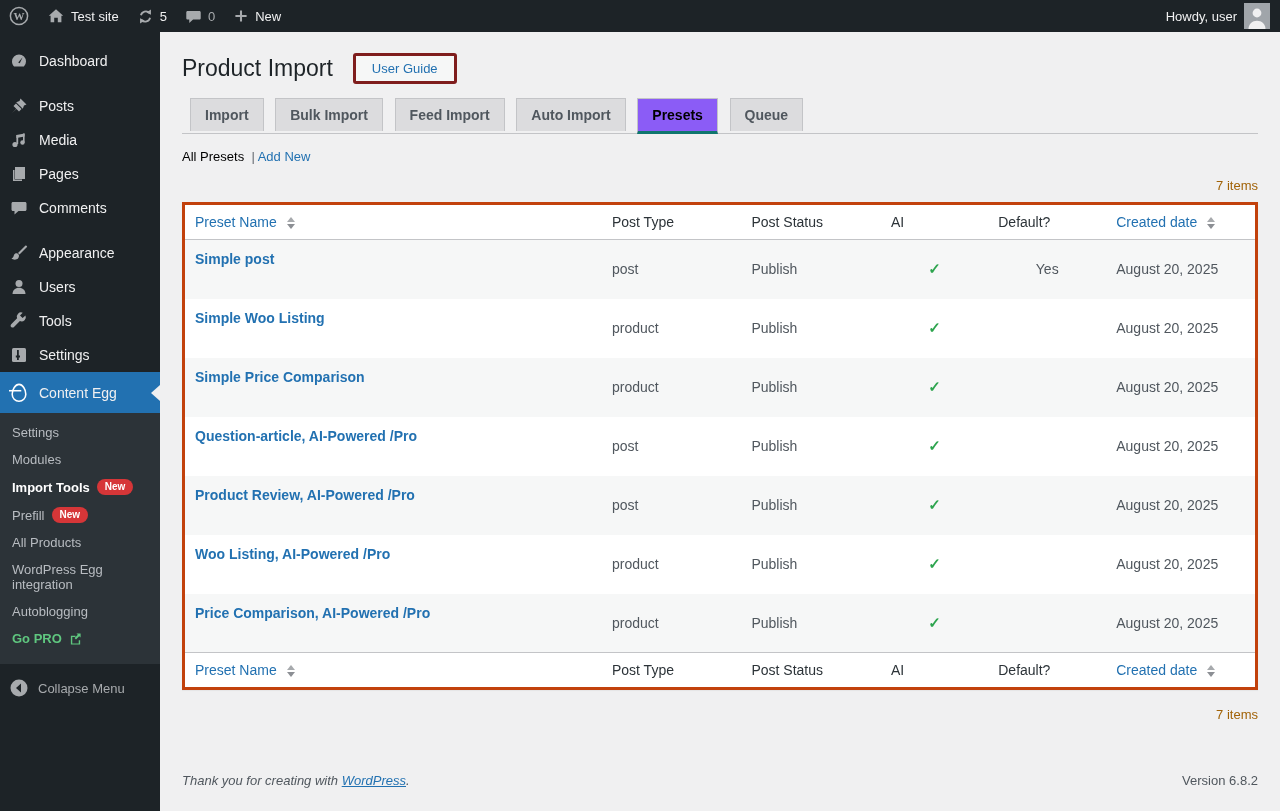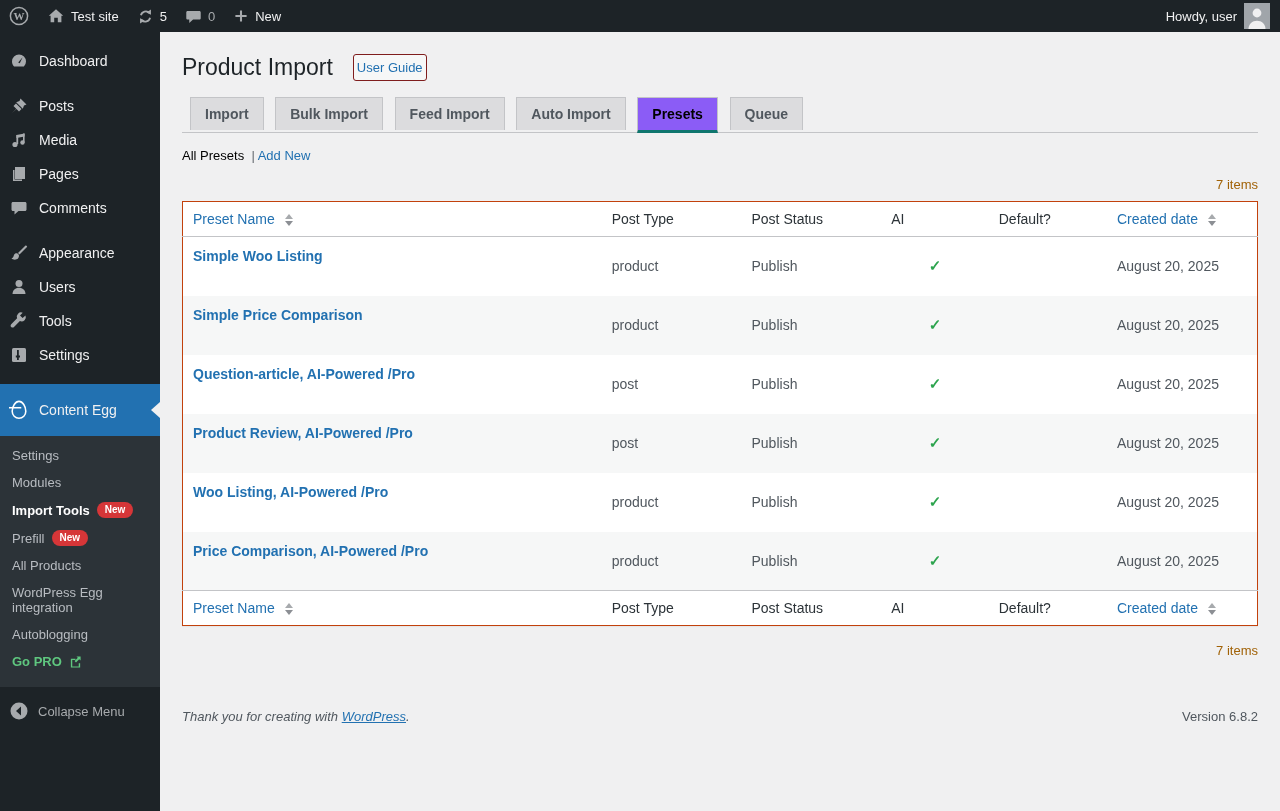--- a/index.html
+++ b/index.html
@@ -16,55 +16,55 @@
   .ab-howdy { padding:0 7px; }
   .ab-avatar { width:26px; height:26px; margin-right:10px; display:block; }
 
   
   .admin-menu { position:fixed; top:32px; left:0; width:160px; height:779px; background:#1d2327; color:#f0f0f1; }
   .menu-list { list-style:none; padding-top:12px; }
   .menu-item { display:flex; align-items:center; gap:10px; height:34px; padding-left:9px;
     font-size:14px; cursor:pointer; color:#f0f0f1; }
   .menu-item svg { flex:0 0 20px; }
   .menu-sep { height:11px; }
-  .menu-item-current { background:#2271b1; height:52px; position:relative; margin-top:12px; }
+  .menu-item-current { background:#2271b1; height:41px; position:relative; margin-top:0; }
   .menu-item-current .menu-arrow { position:absolute; right:0; top:50%; margin-top:-8px;
     width:0; height:0; border-top:8px solid transparent; border-bottom:8px solid transparent;
     border-right:9px solid #f0f0f1; }
   .submenu { background:#2c3338; list-style:none; padding:6px 0 12px; }
   .submenu li { padding:6px 12px; font-size:13px; color:#b8bcc1; cursor:pointer; display:flex; align-items:center; gap:7px; }
   .submenu li.current { color:#fff; font-weight:bold; }
   .badge-new { background:#d63638; color:#fff; font-size:10px; font-weight:bold;
     padding:2px 8px; border-radius:9px; line-height:1.2; }
   .go-pro { color:#5fc77f; font-weight:bold; }
   .collapse-item { display:flex; align-items:center; gap:9px; padding:9px 9px; margin-top:5px;
     color:#a7aaad; font-size:13px; cursor:pointer; }
 
   
   .content { margin-left:160px; padding:21px 22px 0; height:811px; background:#f0f0f1; }
   .title-row { display:flex; align-items:center; gap:20px; }
   h1.page-title { font-size:23px; font-weight:400; color:#1d2327; line-height:1.3; }
-  .btn-secondary { display:inline-block; background:#f6f7f7; border:1px solid #7f1d1d; color:#2271b1;
-    font-size:13px; padding:5px 3px; border-radius:3px; cursor:pointer; text-decoration:none; }
+  .btn-secondary { display:inline-block; background:#f6f7f7; border:3px solid #7f1d1d; color:#2271b1;
+    font-size:13px; padding:5px 16px; border-radius:3px; cursor:pointer; text-decoration:none; }
 
   .nav-tab-wrapper { margin-top:14px; border-bottom:1px solid #c3c4c7; padding-left:0; }
   .nav-tab { display:inline-block; border:1px solid #c3c4c7; border-bottom:none; background:#dcdcde;
     color:#50575e; font-size:14px; font-weight:bold; padding:7px 14px; margin:0 0 -1px 8px;
     cursor:pointer; text-decoration:none; line-height:1.3; }
   .nav-tab-active { background:#8b5cf6; color:#000; border-bottom:3px solid #0f766e; }
 
   .views { margin-top:15px; font-size:13px; color:#646970; }
   .views .current-view { color:#000; font-weight:normal; }
   .views a { color:#2271b1; text-decoration:none; cursor:pointer; }
 
   .tablenav { margin-top:14px; text-align:right; font-size:13px; color:#a16207; }
   .tablenav.bottom { margin-top:0; padding-top:17px; }
 
   table.wp-list-table { margin-top:9px; width:100%; border-collapse:collapse; background:#fff;
-    border:1px solid #c2410c; box-shadow:0 1px 1px rgba(0,0,0,.04); }
+    border:3px solid #c2410c; box-shadow:0 1px 1px rgba(0,0,0,.04); }
   .wp-list-table th { font-size:14px; font-weight:400; text-align:left; padding:9px 10px; color:#2c3338; }
   .wp-list-table thead th { border-bottom:1px solid #c3c4c7; }
   .wp-list-table tfoot th { border-top:1px solid #c3c4c7; }
   .wp-list-table th.sortable { cursor:pointer; }
   .wp-list-table th.sortable .col-label { color:#2271b1; }
   .sorting-indicators { display:inline-block; vertical-align:middle; margin-left:6px; }
   .sorting-indicators i { display:block; width:0; height:0; border-left:4px solid transparent; border-right:4px solid transparent; }
   .sorting-indicators .up { border-bottom:5px solid #a7aaad; margin-bottom:2px; }
   .sorting-indicators .down { border-top:5px solid #8c8f94; }
 
@@ -296,20 +296,28 @@
         <th><span>Post Status</span></th>
         <th class="col-center"><span>AI</span></th>
         <th class="col-center"><span>Default?</span></th>
         <th class="sortable">
           <span class="col-label">Created date</span>
           <span class="sorting-indicators"><i class="up"></i><i class="down"></i></span>
         </th>
       </tr>
     </thead>
     <tbody>
+      <tr class="alt">
+        <td class="col-name"><a>Simple post</a></td>
+        <td>post</td>
+        <td>Publish</td>
+        <td class="col-center"><span class="check">✓</span></td>
+        <td class="col-center">Yes</td>
+        <td>August 20, 2025</td>
+      </tr>
       <tr>
         <td class="col-name"><a>Simple Woo Listing</a></td>
         <td>product</td>
         <td>Publish</td>
         <td class="col-center"><span class="check">✓</span></td>
         <td class="col-center"></td>
         <td>August 20, 2025</td>
       </tr>
       <tr class="alt">
         <td class="col-name"><a>Simple Price Comparison</a></td>

